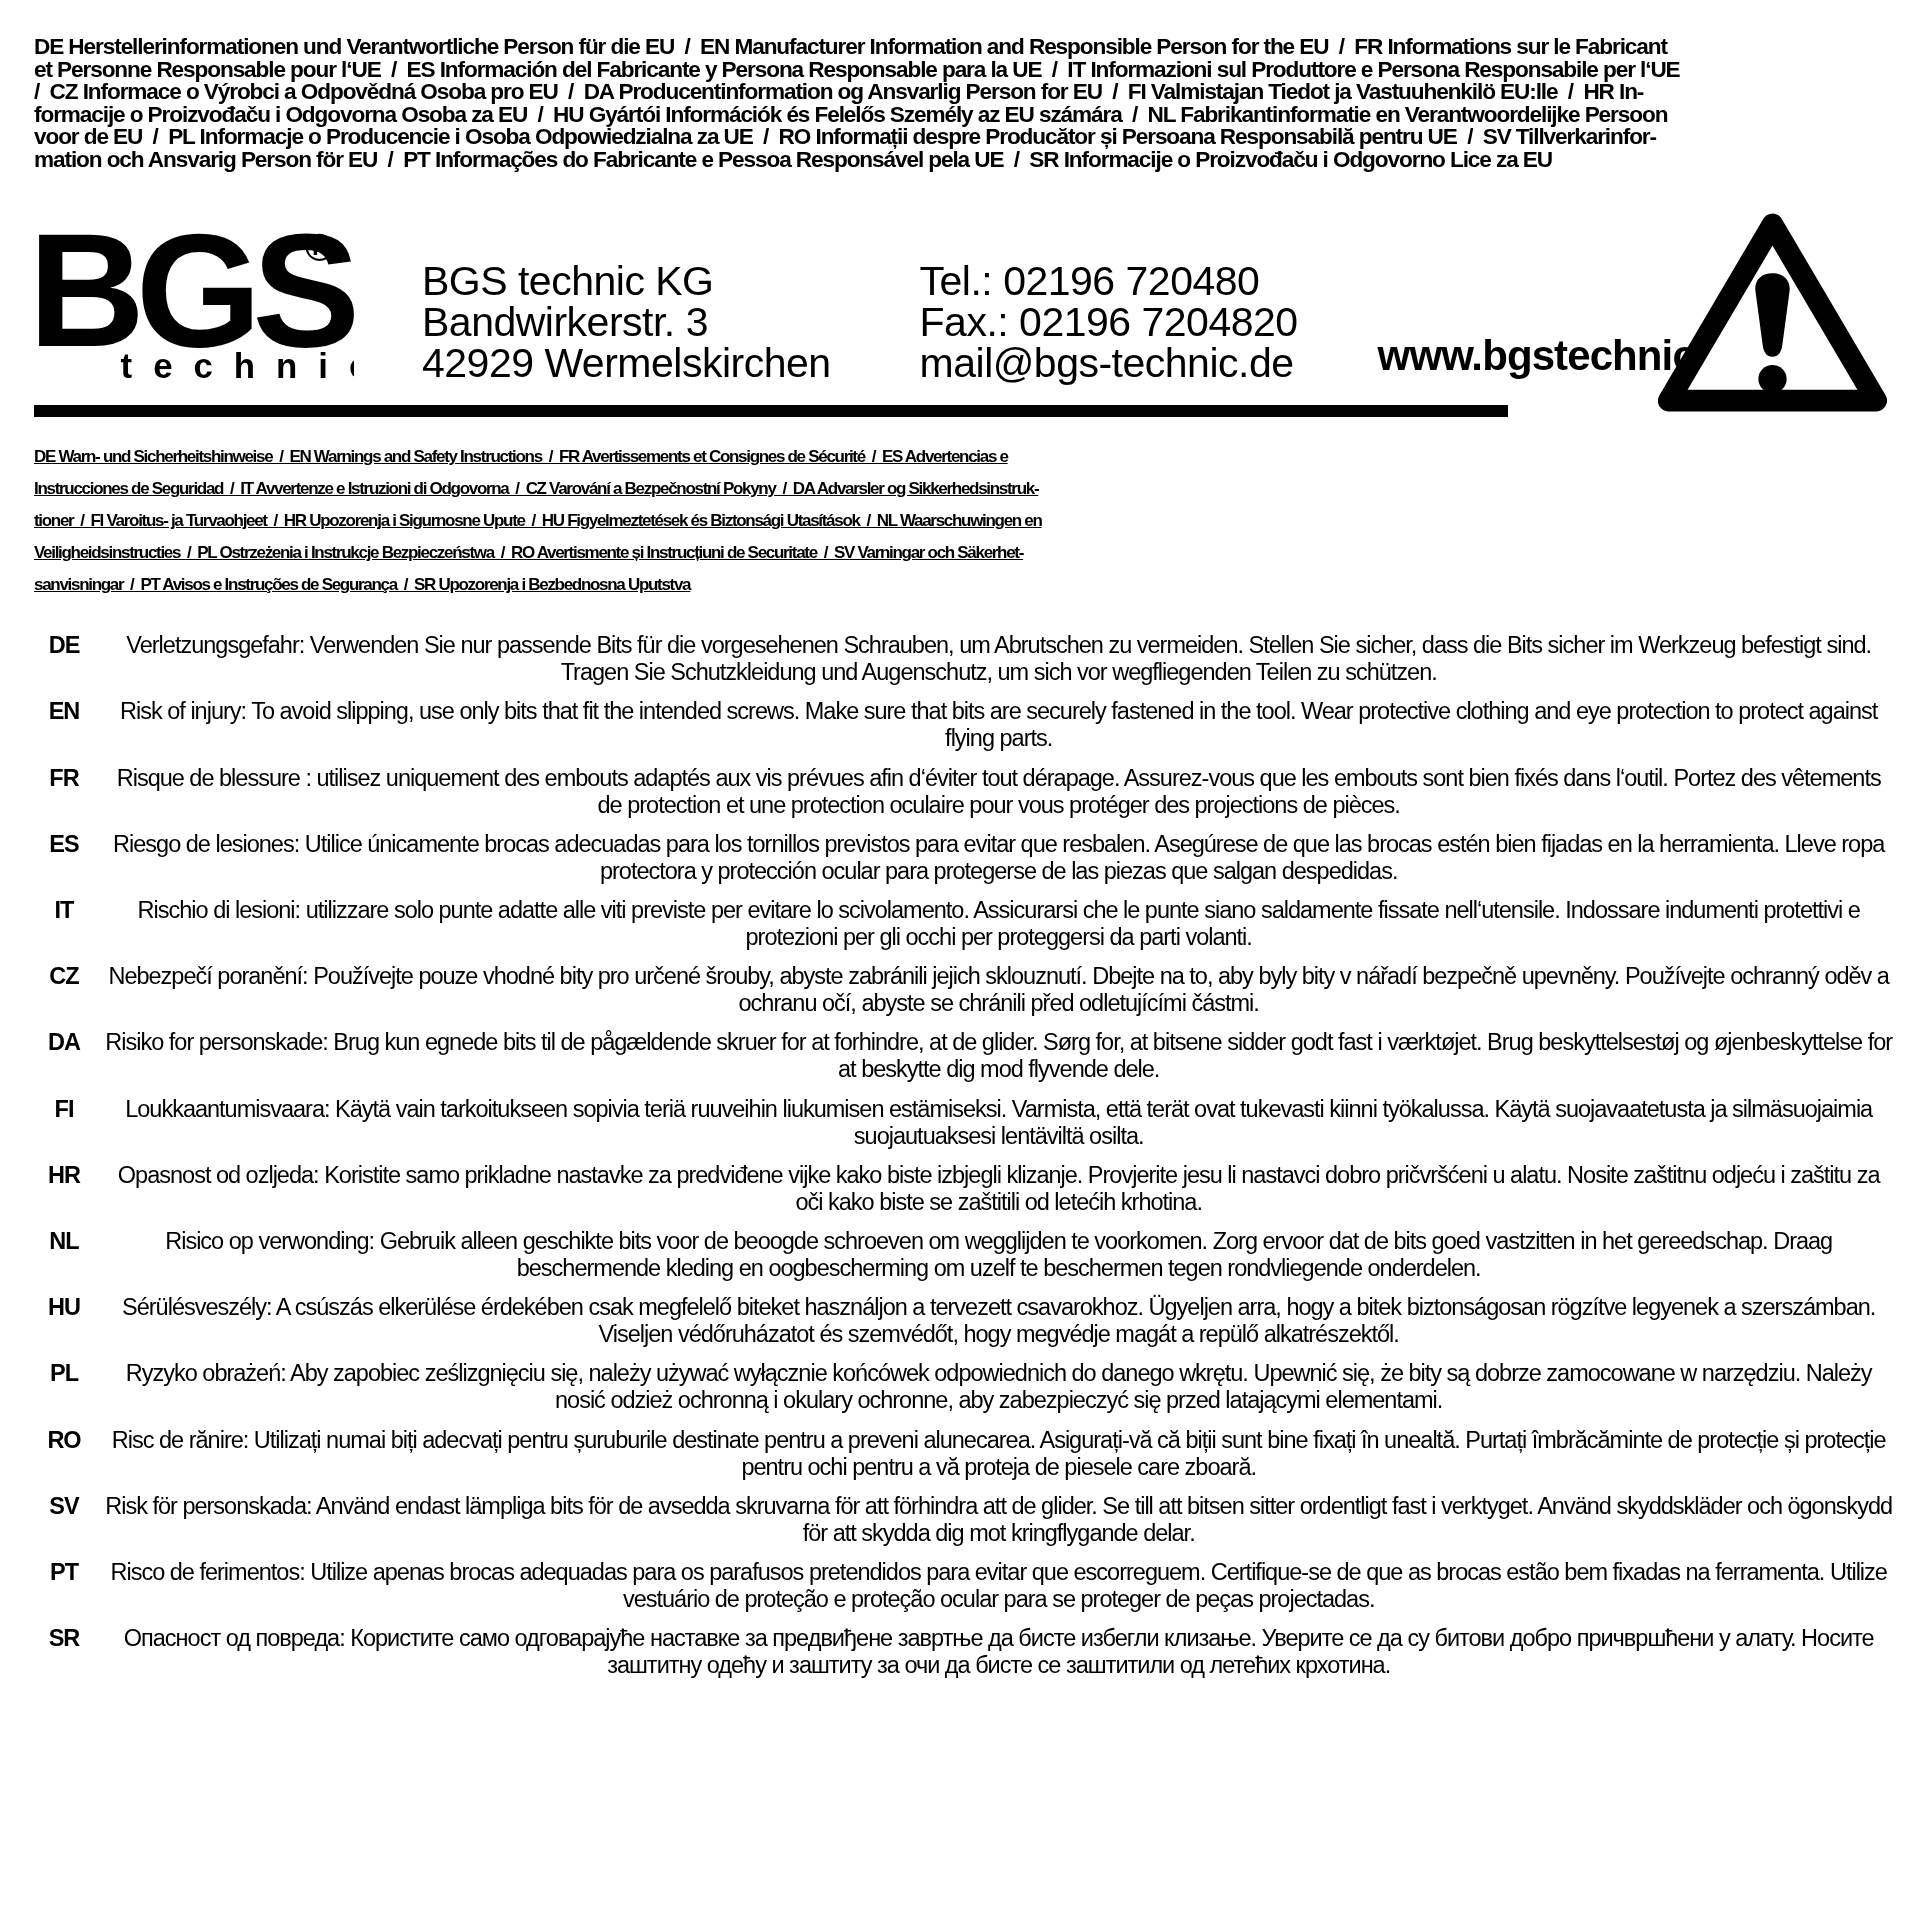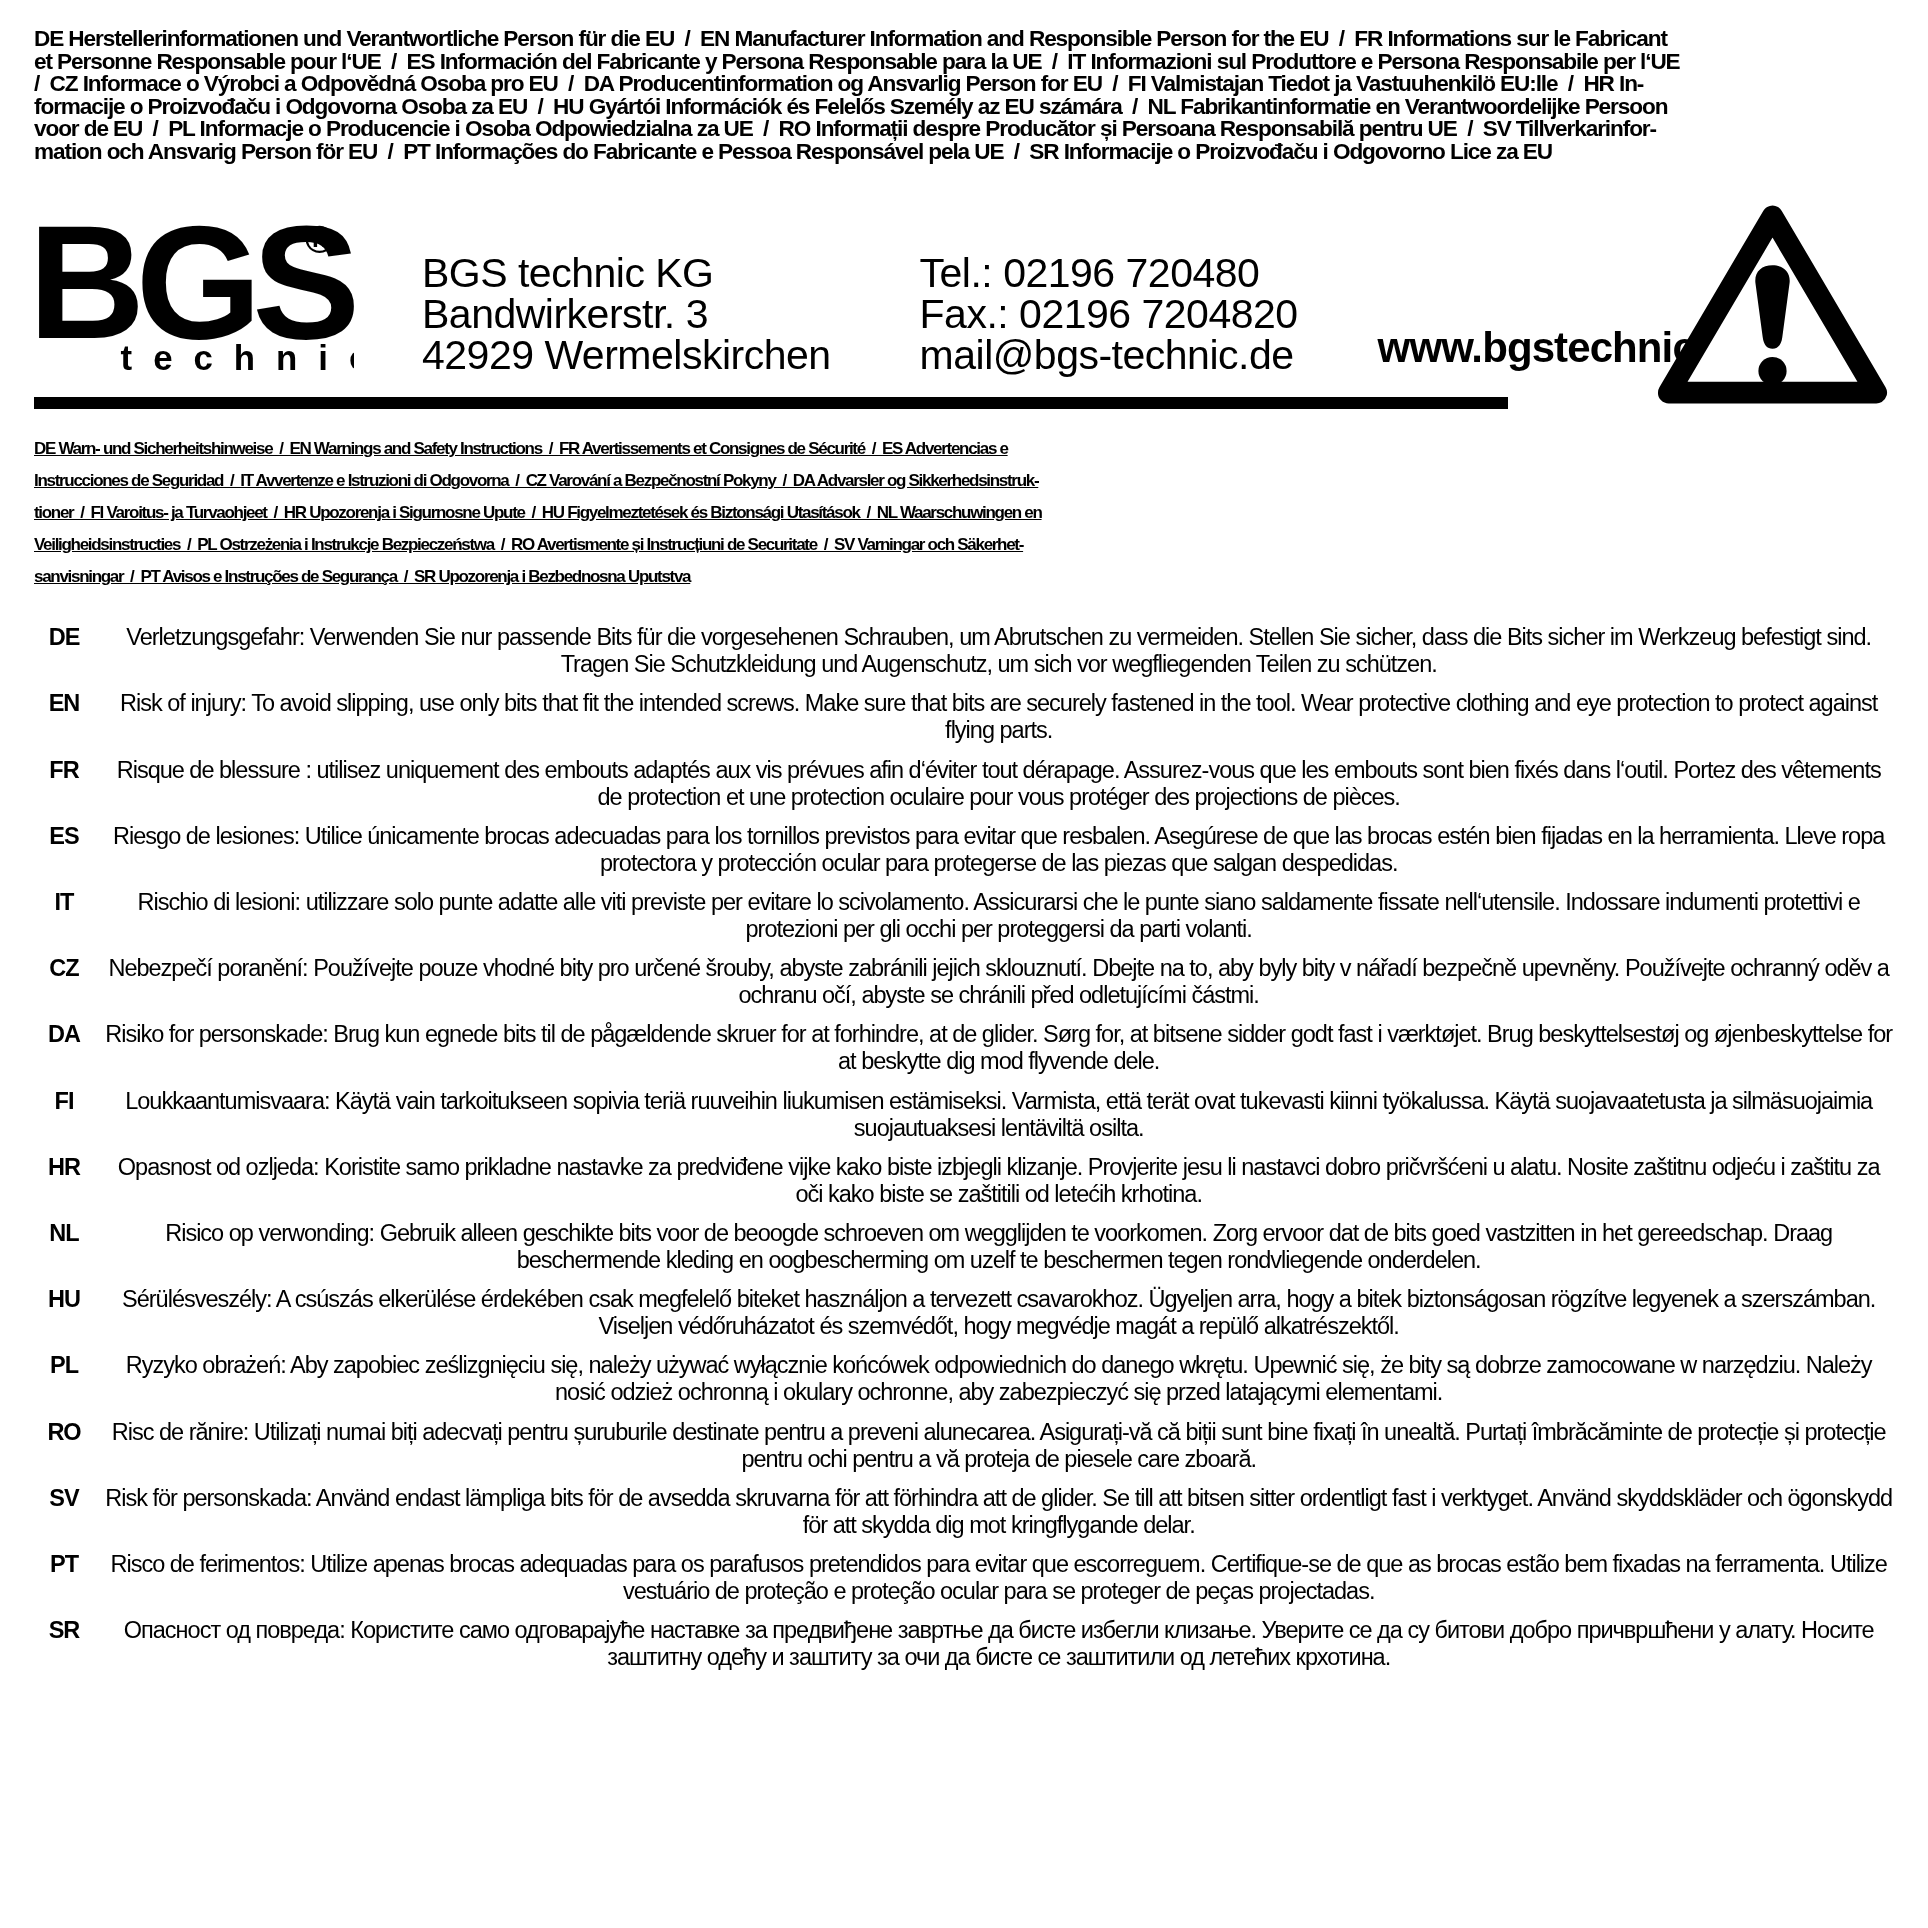--- a/index.html
+++ b/index.html
@@ -1,21 +1,21 @@
 <!DOCTYPE html>
 <html style="font-size:15px"><head>
 <meta charset="utf-8">
 <style>
   html, body { margin: 0; padding: 0; background: #fff; }
   .page {
     position: relative;
     width: 1928px;
     height: 1928px;
     box-sizing: border-box;
-    padding: 28px 34px 0 34px;
+    padding: 36px 34px 0 34px;
     background: #ffffff;
     color: #000000;
     font-family: "Liberation Sans", sans-serif;
     overflow: hidden;
   }
   
   .top-header .hline {
     white-space: pre;
     font-weight: bold;
     font-size: 22.6px;

